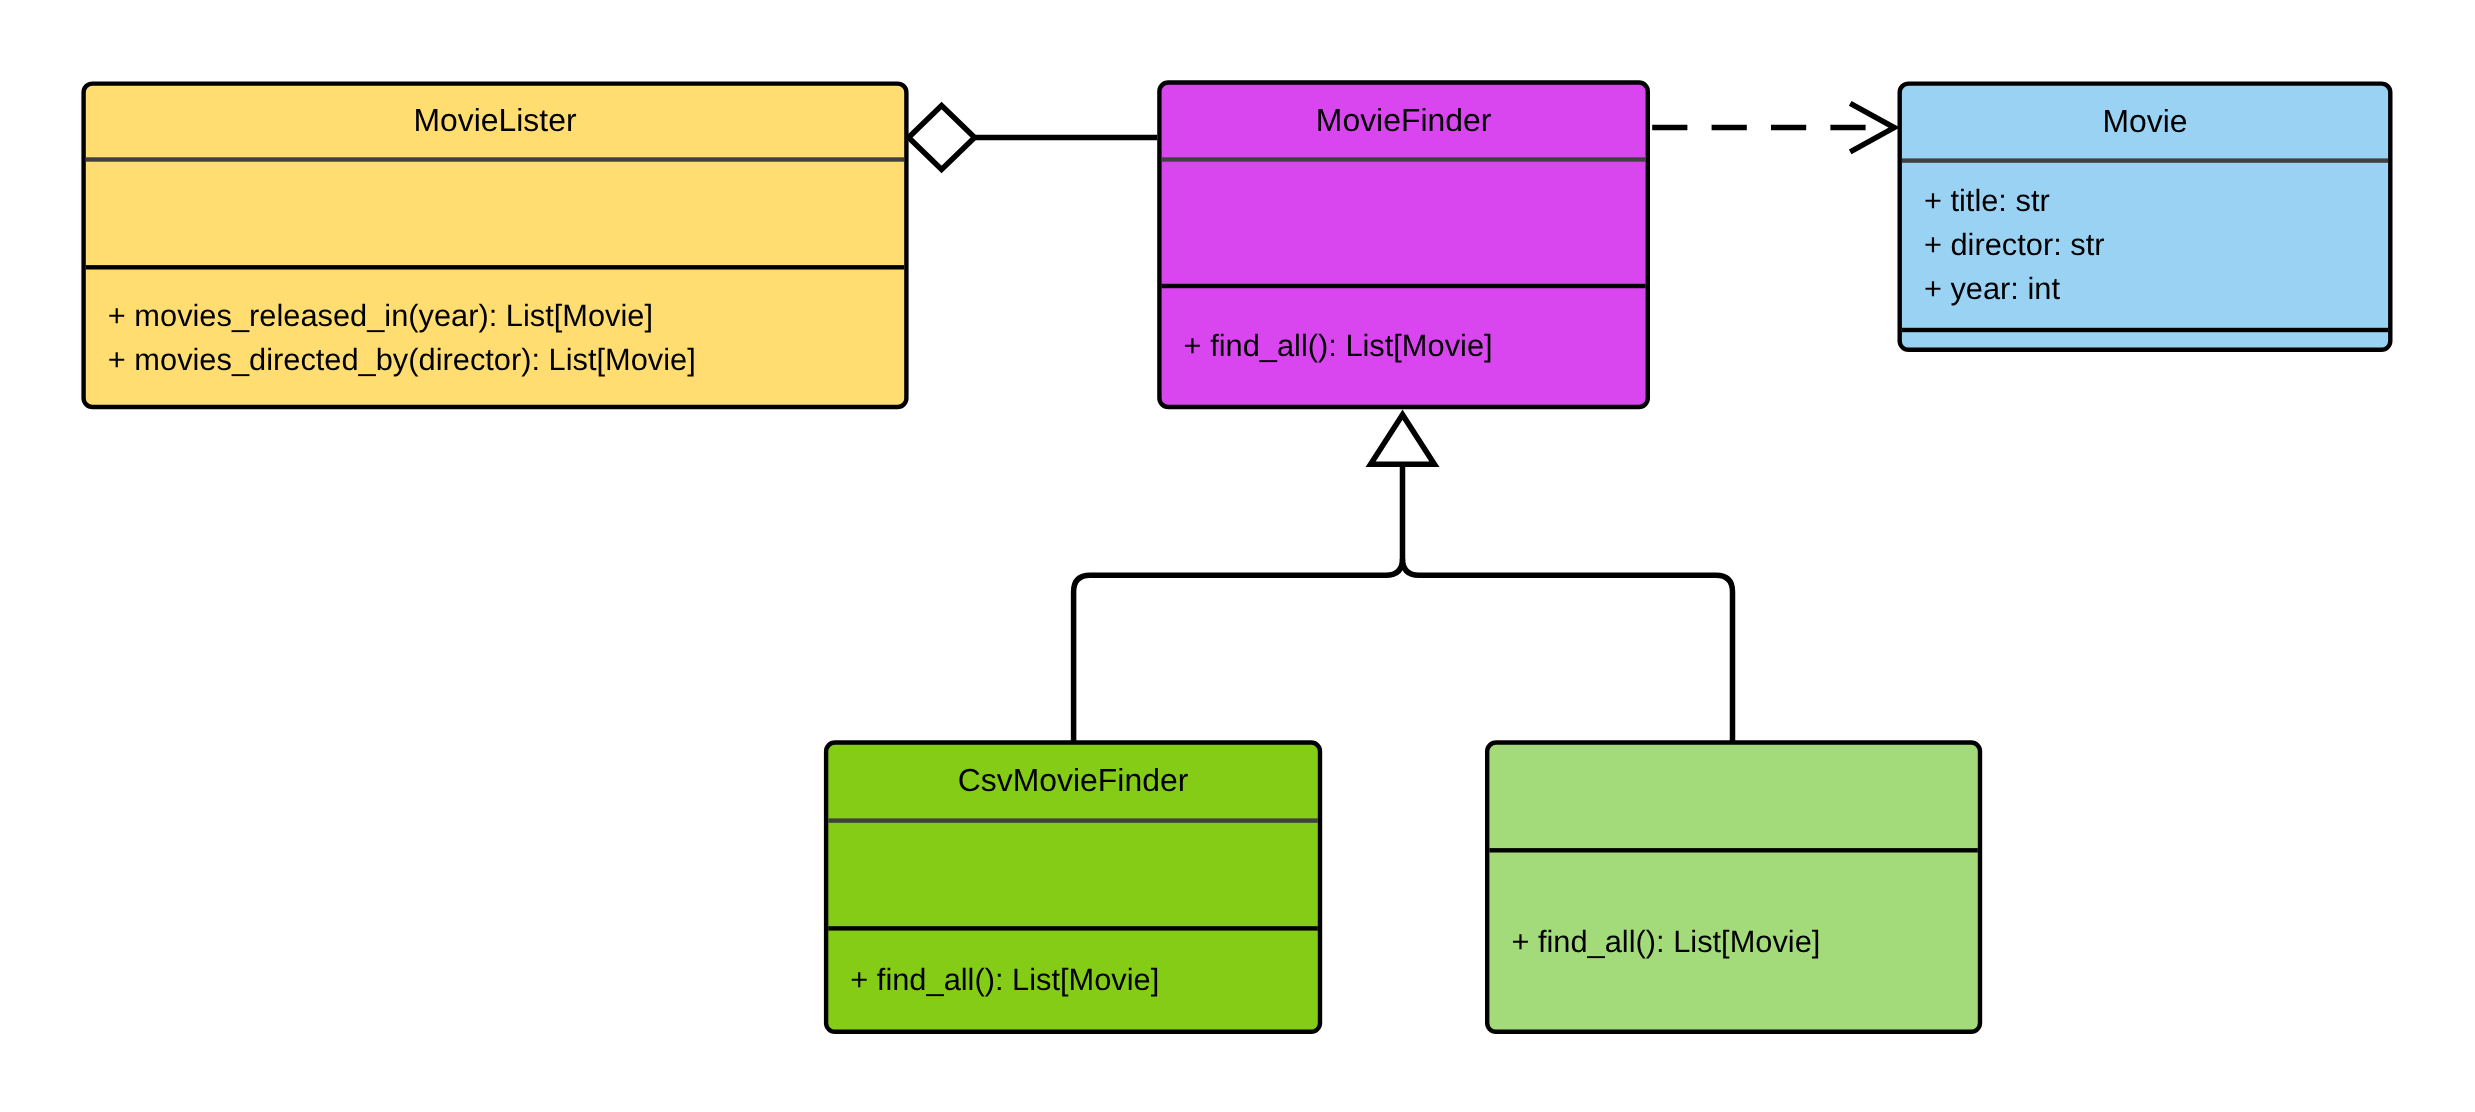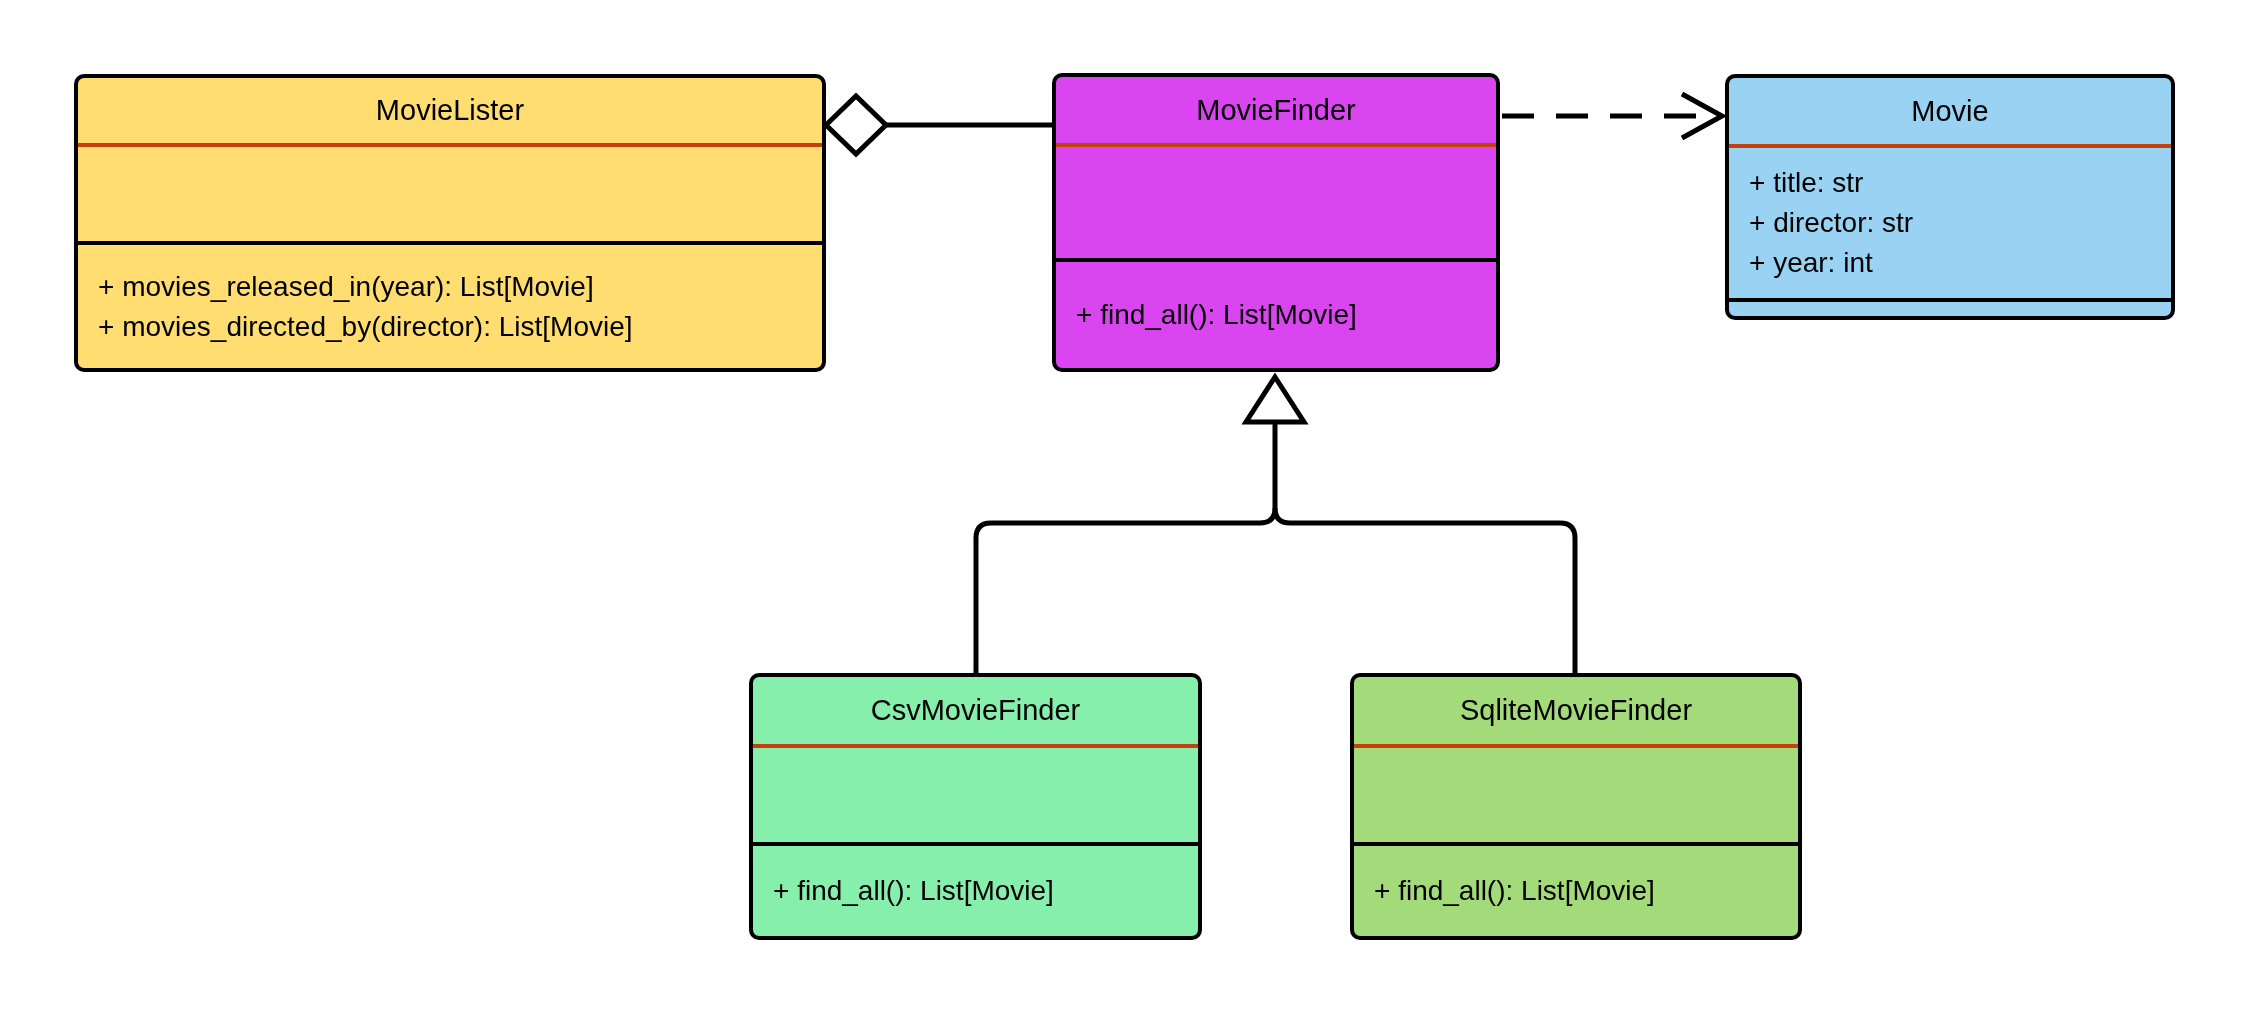--- a/index.html
+++ b/index.html
@@ -25,21 +25,21 @@
   .uml-class {
     position: absolute;
     box-sizing: border-box;
     border: 4px solid #000000;
     border-radius: 10px;
     display: flex;
     flex-direction: column;
   }
   .uml-title {
     box-sizing: border-box;
-    border-bottom: 4px solid #c2410c;
+    border-bottom: 4px solid #404040;
     display: flex;
     align-items: center;
     justify-content: center;
     font-size: 29px;
     flex: 0 0 auto;
   }
   .uml-attrs, .uml-methods {
     box-sizing: border-box;
     display: flex;
     flex-direction: column;
@@ -104,29 +104,28 @@
   <div class="uml-class" style="left: 1725px; top: 74px; width: 450px; height: 246px; background-color: rgb(153, 210, 242);">
     <div class="uml-title" style="height:70px">Movie</div>
     <div class="uml-attrs" style="height:154px">
       <div class="member-line">+ title: str</div>
       <div class="member-line">+ director: str</div>
       <div class="member-line">+ year: int</div>
     </div>
     <div class="uml-methods"></div>
   </div>
 
-  <div class="uml-class" style="left: 749px; top: 673px; width: 453px; height: 267px; background-color: #86efac;">
+  <div class="uml-class" style="left: 749px; top: 673px; width: 453px; height: 267px; background-color: #84cc16;">
     <div class="uml-title" style="height:71px">CsvMovieFinder</div>
     <div class="uml-attrs" style="height:98px"></div>
     <div class="uml-methods">
       <div class="member-line">+ find_all(): List[Movie]</div>
     </div>
   </div>
 
   <div class="uml-class" style="left: 1350px; top: 673px; width: 452px; height: 267px; background-color: rgb(163, 218, 122);">
-    <div class="uml-title" style="height:71px">SqliteMovieFinder</div>
     <div class="uml-attrs" style="height:98px"></div>
     <div class="uml-methods">
       <div class="member-line">+ find_all(): List[Movie]</div>
     </div>
   </div>
 
 </div>
 
 </body></html>

